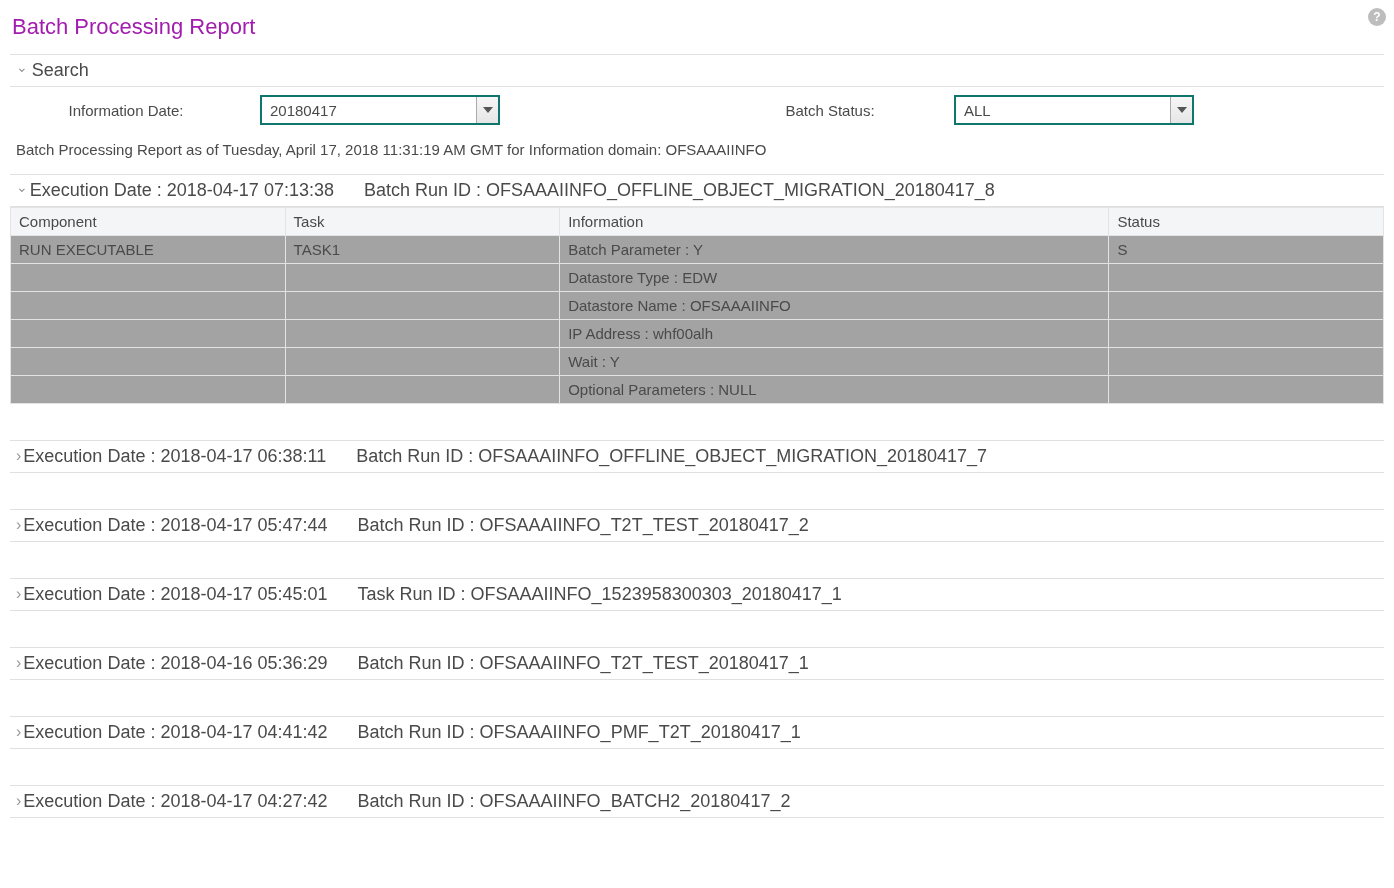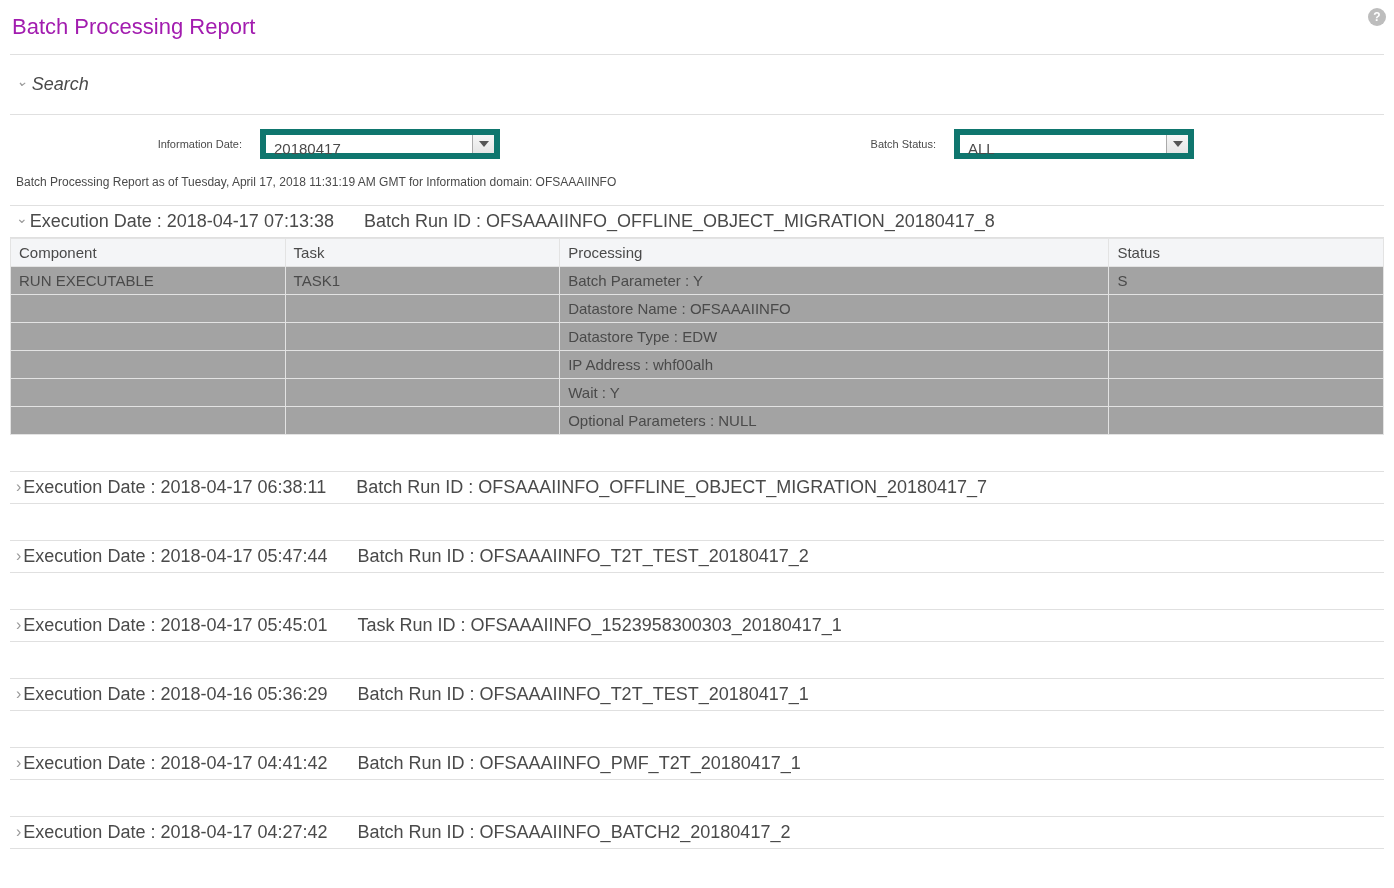--- a/index.html
+++ b/index.html
@@ -32,24 +32,22 @@
     color: #fff;
     font-size: 12px;
     font-weight: bold;
     text-align: center;
     line-height: 18px;
     cursor: pointer;
   }
   .section-bar {
     border-top: 1px solid #e0e0e0;
     border-bottom: 1px solid #e0e0e0;
-    padding: 19px 6px;
+    padding: 5px 6px;
     background: #fff;
-    margin-bottom: 6px;
-    font-style: italic;
   }
   .section-toggle {
     display: inline-flex;
     align-items: center;
     cursor: pointer;
     font-size: 18px;
     color: #4a4a4a;
     gap: 2px;
   }
   .chev {
@@ -65,32 +63,32 @@
     display: flex;
     align-items: center;
     padding: 8px 0 12px 0;
     gap: 20px;
   }
   .field-group {
     display: flex;
     align-items: center;
   }
   .field-label {
-    font-size: 11px;
-    color: #4a4a4a;
-    text-align: right;
+    font-size: 15px;
+    color: #4a4a4a;
+    text-align: center;
     padding-right: 18px;
   }
   .field-label.w1 { width: 250px; }
   .field-label.w2 { width: 230px; }
   .select-wrap {
     position: relative;
     display: inline-flex;
     align-items: stretch;
-    border: 6px solid #0f766e;
+    border: 2px solid #0f766e;
     background: #fff;
     height: 30px;
     width: 240px;
   }
   .select-value {
     flex: 1;
     padding: 4px 8px;
     font-size: 15px;
     color: #4a4a4a;
     line-height: 20px;
@@ -100,21 +98,21 @@
     background: linear-gradient(#f6f6f6,#e6e6e6);
     border-left: 1px solid #aaa;
     display: flex;
     align-items: center;
     justify-content: center;
     cursor: pointer;
   }
   .select-btn svg { display:block; }
   .spacer-flex { flex: 1; }
   .report-asof {
-    font-size: 12px;
+    font-size: 15px;
     color: #4a4a4a;
     padding: 4px 6px 16px 6px;
   }
   .exec-header {
     border-top: 1px solid #e0e0e0;
     border-bottom: 1px solid #e0e0e0;
     padding: 5px 6px;
     display: flex;
     align-items: center;
     gap: 30px;
@@ -200,41 +198,41 @@
         <colgroup>
           <col style="width: 20%;">
           <col style="width: 20%;">
           <col style="width: 40%;">
           <col style="width: 20%;">
         </colgroup>
         <thead>
           <tr>
             <th>Component</th>
             <th>Task</th>
-            <th>Processing</th>
+            <th>Information</th>
             <th>Status</th>
           </tr>
         </thead>
         <tbody>
           <tr>
             <td>RUN EXECUTABLE</td>
             <td>TASK1</td>
             <td>Batch Parameter : Y</td>
             <td>S</td>
           </tr>
           <tr>
             <td></td>
             <td></td>
+            <td>Datastore Type : EDW</td>
+            <td></td>
+          </tr>
+          <tr>
+            <td></td>
+            <td></td>
             <td>Datastore Name : OFSAAAIINFO</td>
-            <td></td>
-          </tr>
-          <tr>
-            <td></td>
-            <td></td>
-            <td>Datastore Type : EDW</td>
             <td></td>
           </tr>
           <tr>
             <td></td>
             <td></td>
             <td>IP Address : whf00alh</td>
             <td></td>
           </tr>
           <tr>
             <td></td>

